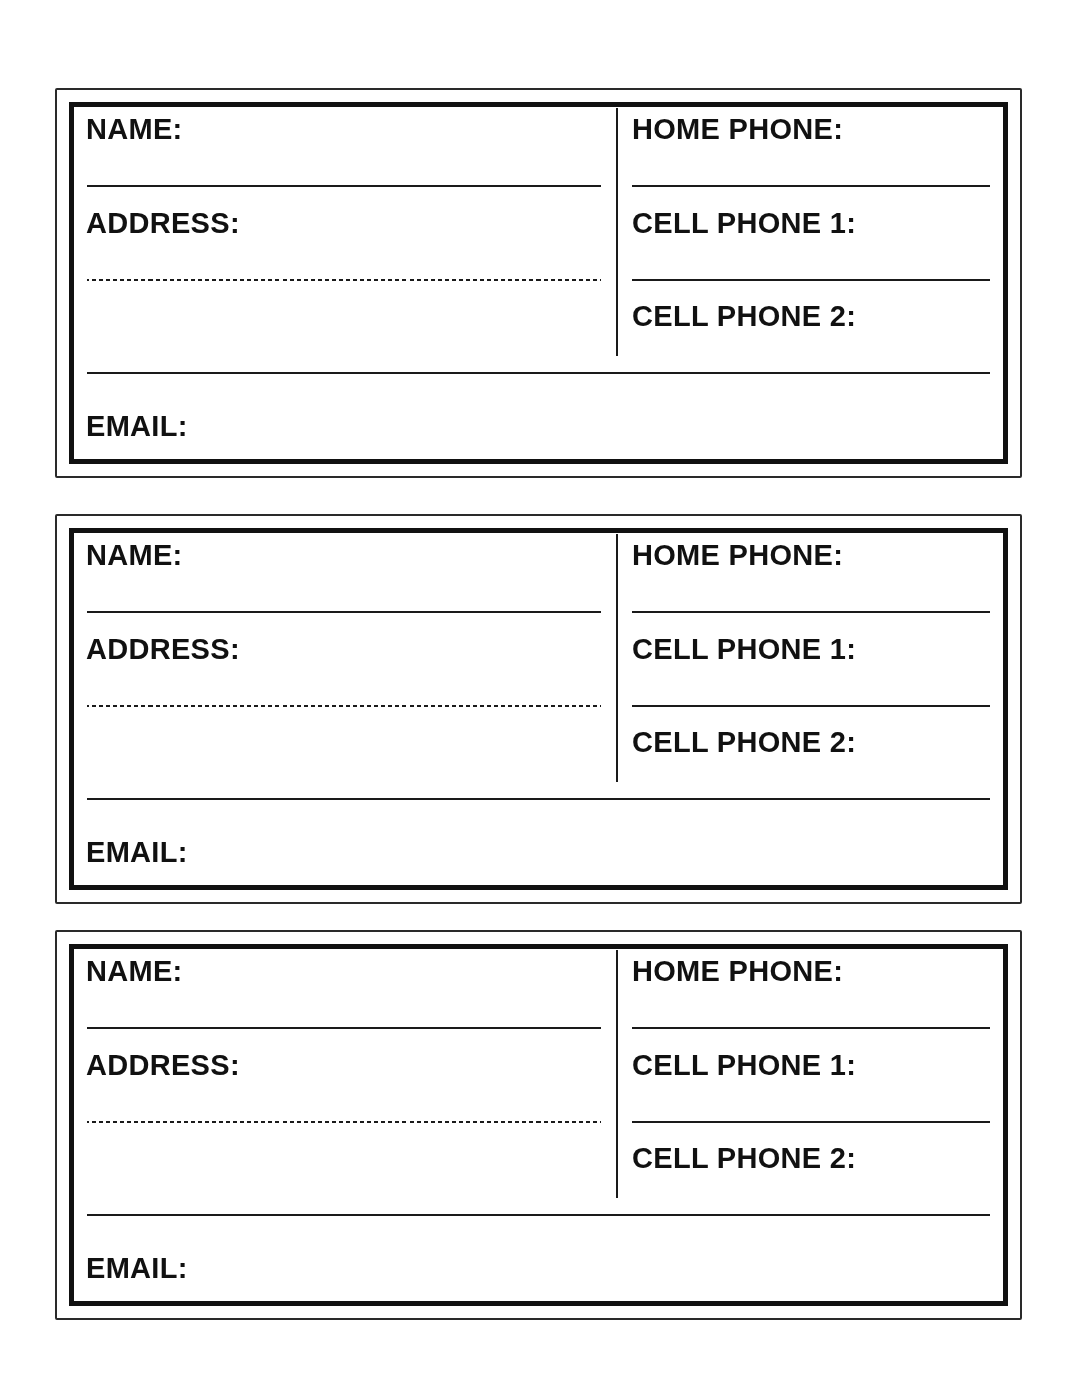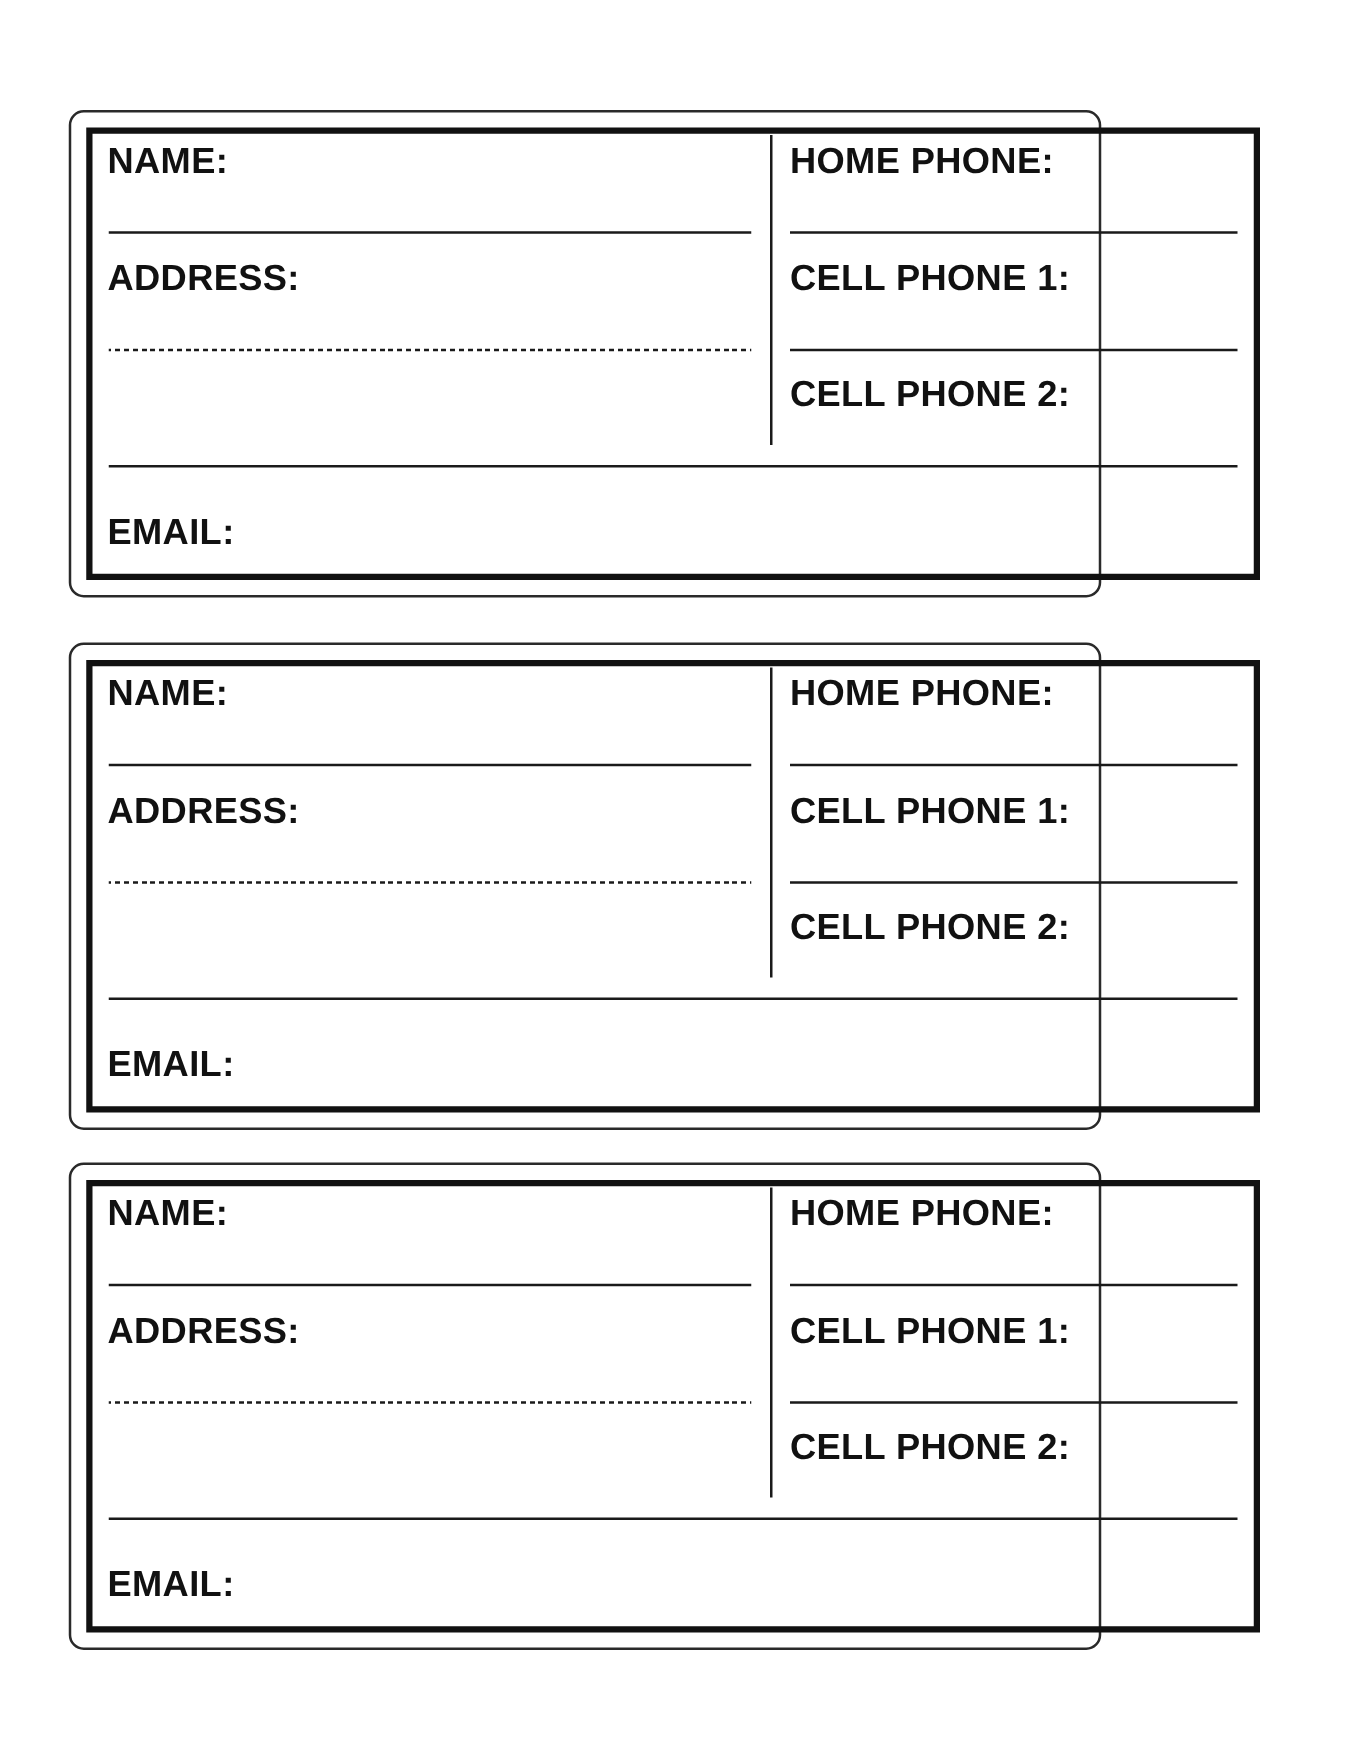--- a/index.html
+++ b/index.html
@@ -11,25 +11,25 @@
       width: 1080px;
       height: 1397px;
       position: relative;
       overflow: hidden;
       font-family: "Liberation Sans", "DejaVu Sans", sans-serif;
       color: #111111;
     }
     .card {
       position: absolute;
       left: 55px;
-      width: 826px;
+      width: 967px;
       height: 390px;
       box-sizing: border-box;
       border: 2px solid #2a2a2a;
-      border-radius: 12px;
+      border-radius: 2px;
       background: #ffffff;
     }
     .card-inner {
       position: absolute;
       left: 12px;
       top: 12px;
       width: 939px;
       height: 362px;
       box-sizing: border-box;
       border: 5px solid #111111;

